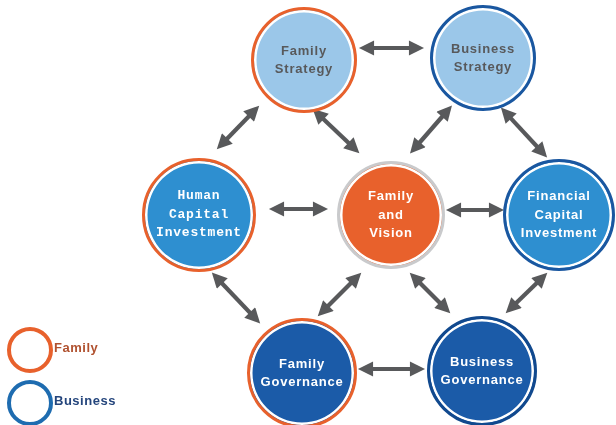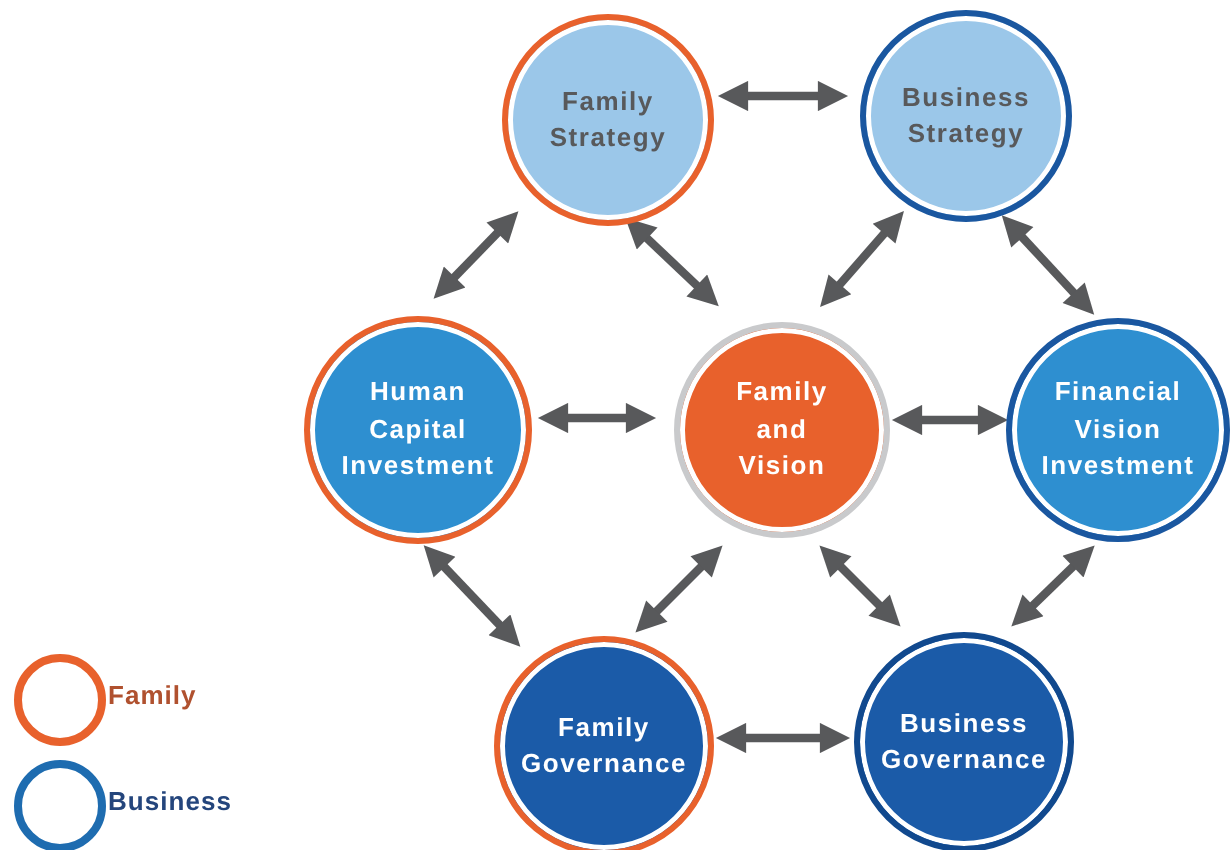--- a/index.html
+++ b/index.html
@@ -27,21 +27,21 @@
     display:flex;align-items:center;justify-content:center;
     box-shadow:inset 0 0 0 2.5px #ffffff;
     text-align:center;
   }
   .node-label{
     white-space:pre-line;
     font-size:13px;font-weight:700;letter-spacing:0.06em;line-height:1.42;
   }
   .node-family-strategy{left:251px;top:7px;width:100px;height:100px;background:var(--light-blue);border:3px solid var(--orange);}
   .node-business-strategy{left:430px;top:5px;width:100px;height:100px;background:var(--light-blue);border:3.5px solid var(--border-blue);}
-  .node-human-capital{left:152px;top:158px;width:108px;height:108px;background:var(--mid-blue);border:3px solid var(--orange);}
+  .node-human-capital{left:142px;top:158px;width:108px;height:108px;background:var(--mid-blue);border:3px solid var(--orange);font-family:Liberation Mono, monospace;}
   .node-values-vision{left:337px;top:161px;width:102px;height:102px;background:var(--orange);border:3px solid var(--silver);}
   .node-financial-capital{left:503px;top:159px;width:106px;height:106px;background:var(--mid-blue);border:3.5px solid var(--border-blue);}
   .node-family-governance{left:247px;top:318px;width:104px;height:104px;background:var(--dark-blue);border:3px solid var(--orange);}
   .node-business-governance{left:427px;top:316px;width:104px;height:104px;background:var(--dark-blue);border:3.5px solid var(--border-blue-darker);}
   .text-gray{color:var(--gray-text);}
   .text-white{color:#ffffff;}
   .legend{position:absolute;left:0;top:0;}
   .legend-ring{position:absolute;border-radius:50%;width:38px;height:38px;background:transparent;}
   .legend-ring-family{left:7px;top:327px;border:4px solid var(--orange);}
   .legend-ring-business{left:7px;top:380px;border:4px solid var(--legend-ring-blue);}
@@ -92,21 +92,21 @@
   </div>
 
   <div class="node node-values-vision">
     <span class="node-label text-white">Family
 and
 Vision</span>
   </div>
 
   <div class="node node-financial-capital">
     <span class="node-label text-white">Financial
-Vision
+Capital
 Investment</span>
   </div>
 
   <div class="node node-family-governance">
     <span class="node-label text-white">Family
 Governance</span>
   </div>
 
   <div class="node node-business-governance">
     <span class="node-label text-white">Business

